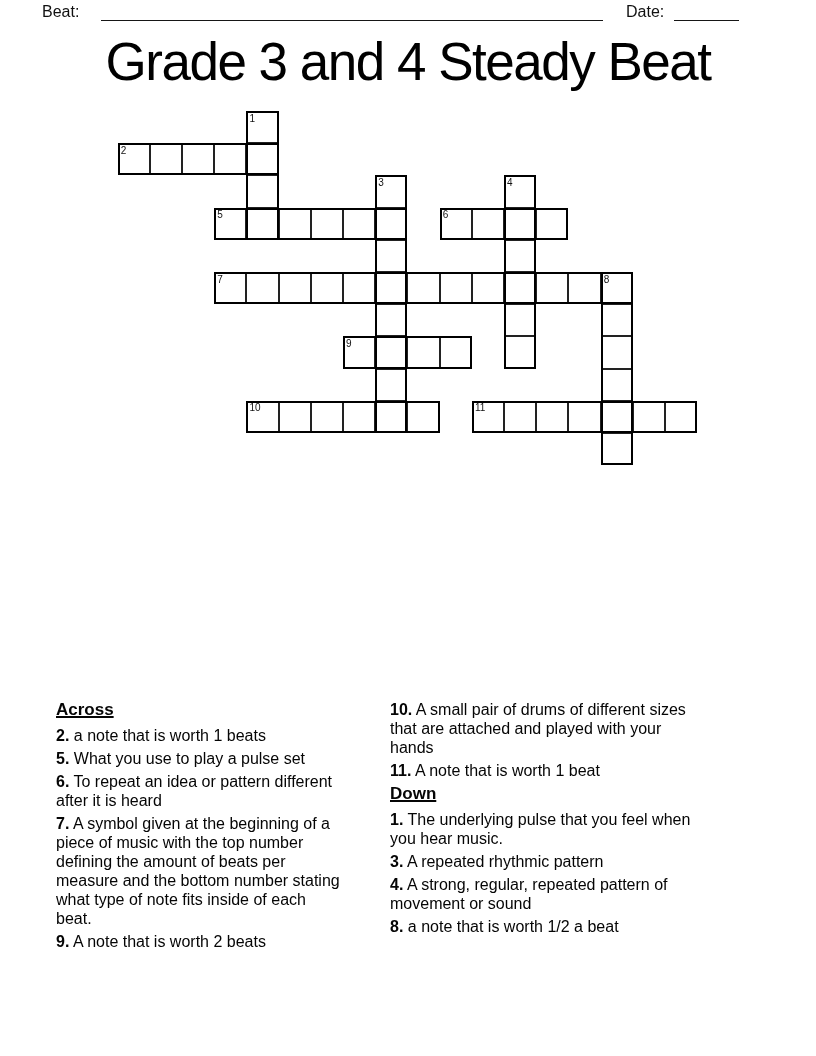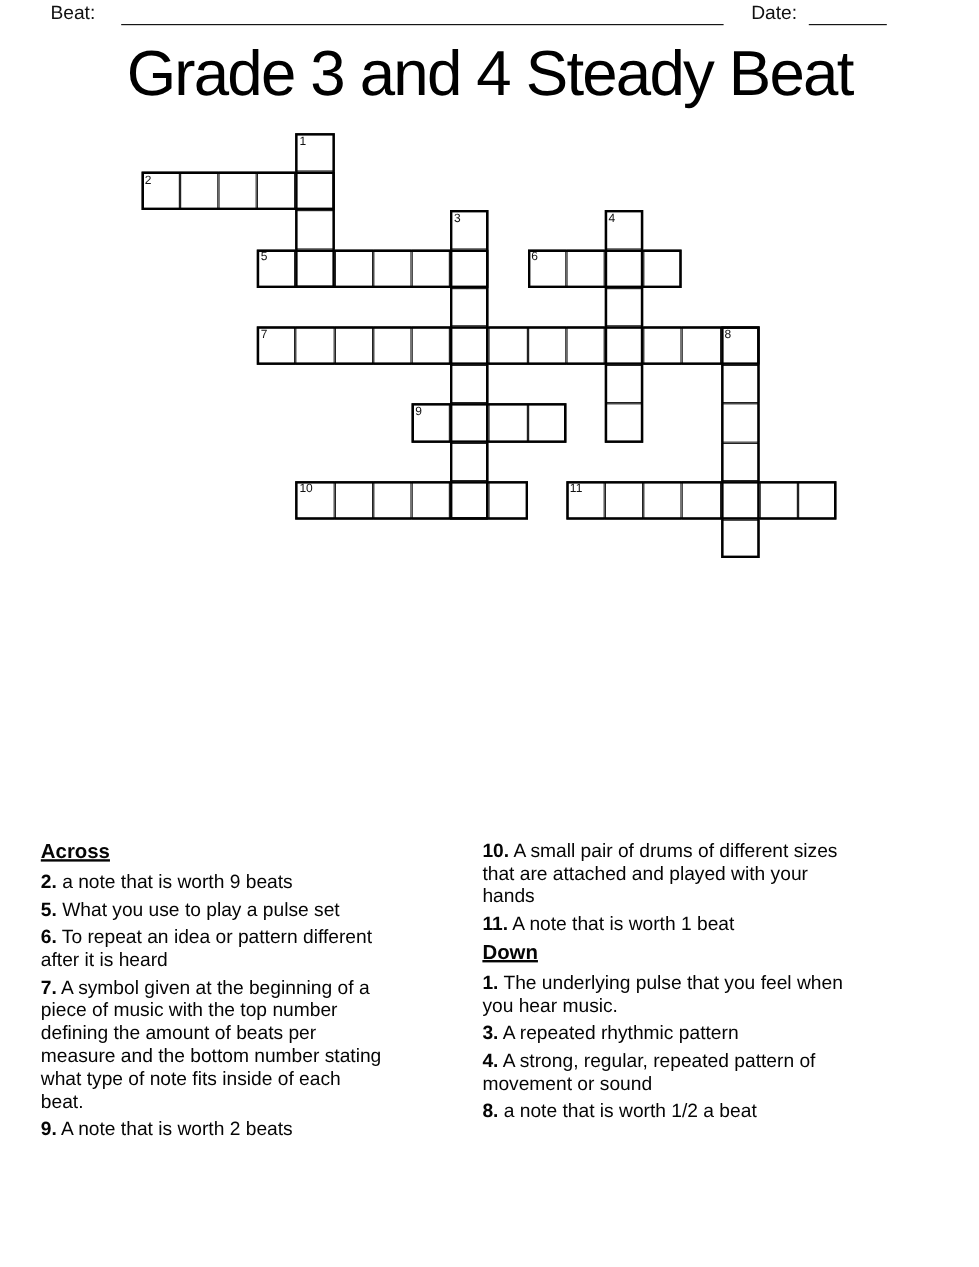--- a/index.html
+++ b/index.html
@@ -30,22 +30,22 @@
   .grid { position:absolute; left:117.7px; top:111px; }
   .cell {
     position:absolute; width:32.2px; height:32.2px;
     background:#fff; border:1.2px solid #222;
   }
   .word-outline { position:absolute; border:2.4px solid #000; pointer-events:none; background:transparent; }
   .cellnum { position:absolute; left:2px; top:0.5px; font-size:10px; line-height:11px; color:#111; }
 
   
   .clue-col { position:absolute; top:700px; font-size:16px; line-height:19px; color:#050505; }
-  #clue-col-left  { left:34px;  width:288px; }
-  #clue-col-right { left:402px; width:306px; }
+  #clue-col-left  { left:56px;  width:288px; }
+  #clue-col-right { left:390px; width:306px; }
   .clue-heading {
     font-weight:bold; font-size:17px; line-height:19px;
     text-decoration:underline; text-decoration-thickness:1.5px;
     margin-bottom:7px;
   }
   .clue { margin-bottom:4px; }
   .clue-num { font-weight:bold; }
 </style>
 </head>
 <body>
@@ -150,21 +150,21 @@
       <div class="word-outline" style="left: 322px; top: 96.6px; width: 128.8px; height: 32.2px;"></div>
       <div class="word-outline" style="left: 96.6px; top: 161px; width: 418.6px; height: 32.2px;"></div>
       <div class="word-outline" style="left: 483px; top: 161px; width: 32.2px; height: 193.2px;"></div>
       <div class="word-outline" style="left: 225.4px; top: 225.4px; width: 128.8px; height: 32.2px;"></div>
       <div class="word-outline" style="left: 128.8px; top: 289.8px; width: 193.2px; height: 32.2px;"></div>
       <div class="word-outline" style="left: 354.2px; top: 289.8px; width: 225.4px; height: 32.2px;"></div>
     </div>
 
   <div class="clue-col" id="clue-col-left">
       <div class="clue-heading">Across</div>
-      <div class="clue"><b class="clue-num">2.</b><span> a note that is worth 9 beats</span></div>
+      <div class="clue"><b class="clue-num">2.</b><span> a note that is worth 1 beats</span></div>
       <div class="clue"><b class="clue-num">5.</b><span> What you use to play a pulse set</span></div>
       <div class="clue"><b class="clue-num">6.</b><span> To repeat an idea or pattern different after it is heard</span></div>
       <div class="clue"><b class="clue-num">7.</b><span> A symbol given at the beginning of a piece of music with the top number defining the amount of beats per measure and the bottom number stating what type of note fits inside of each beat.</span></div>
       <div class="clue"><b class="clue-num">9.</b><span> A note that is worth 2 beats</span></div>
     </div>
 
   <div class="clue-col" id="clue-col-right">
       <div class="clue"><b class="clue-num">10.</b><span> A small pair of drums of different sizes that are attached and played with your hands</span></div>
       <div class="clue"><b class="clue-num">11.</b><span> A note that is worth 1 beat</span></div>
       <div class="clue-heading">Down</div>

